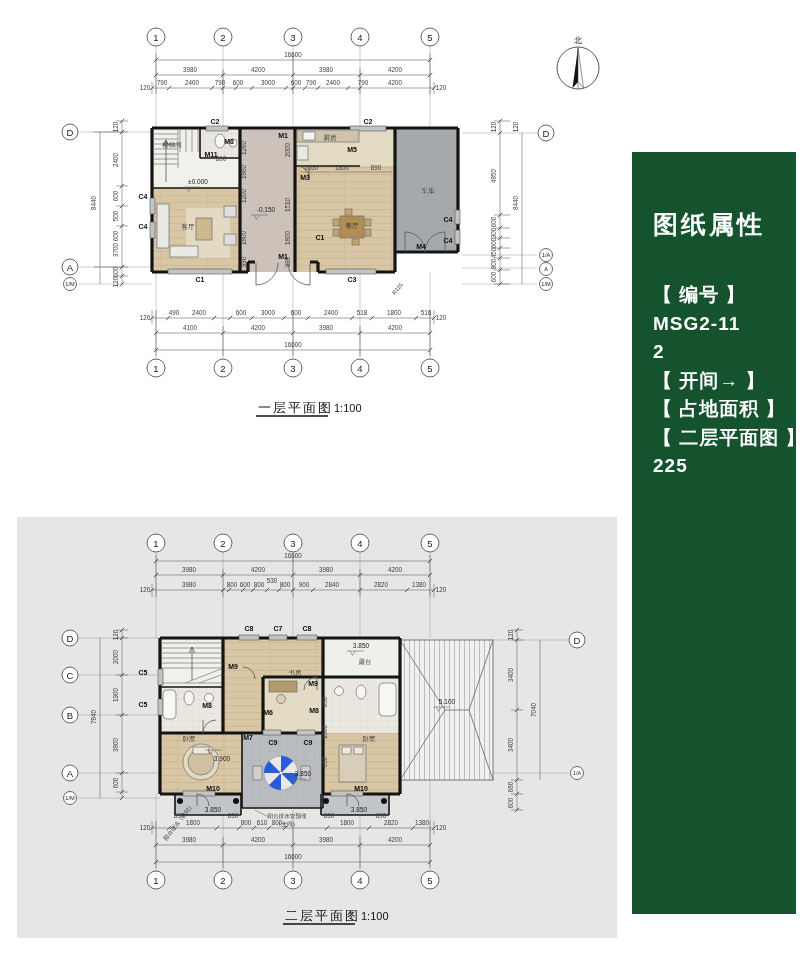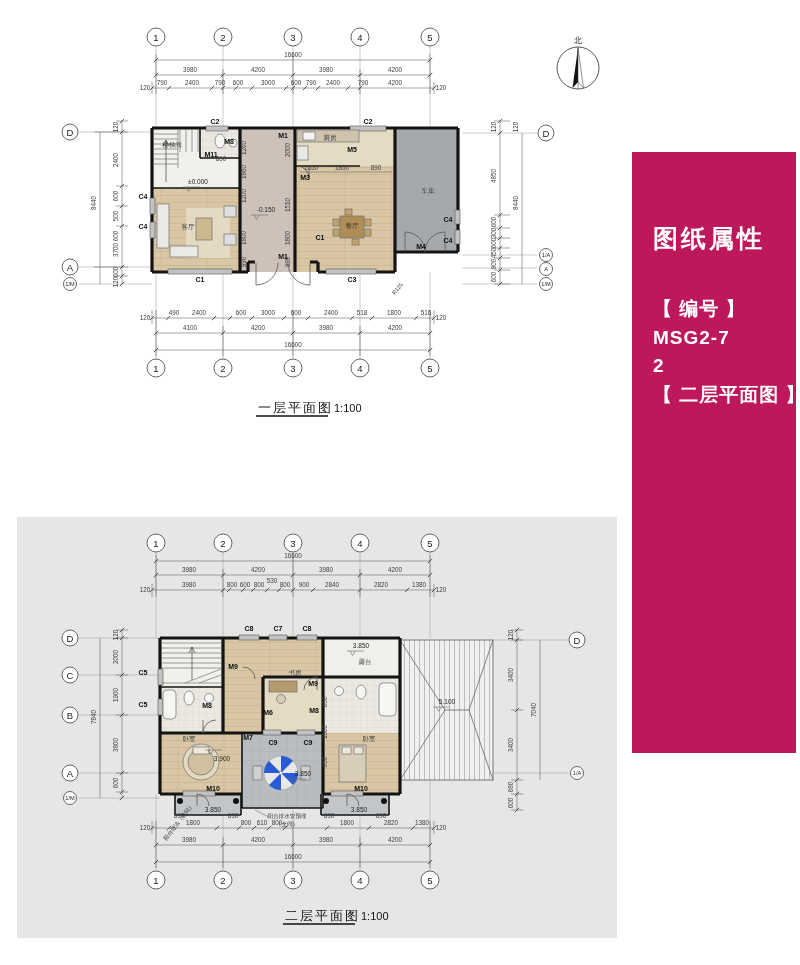--- a/index.html
+++ b/index.html
@@ -1,21 +1,21 @@
 <!DOCTYPE html>
 <html><head>
 <meta charset="utf-8">
 <style>
   html,body{margin:0;padding:0;background:#ffffff;}
   .page{position:relative;width:800px;height:965px;background:#ffffff;overflow:hidden;
         font-family:"Liberation Sans",sans-serif;}
   .plan-svg{position:absolute;left:0;top:0;}
   .gray-panel{position:absolute;left:17px;top:517px;width:600px;height:421px;background:#e6e6e4;}
-  .green-panel{position:absolute;left:632px;top:152px;width:164px;height:601px;background:#be185d;
-               color:#ffffff;box-sizing:border-box;padding:70px 8px 0 21px;}
+  .green-panel{position:absolute;left:632px;top:152px;width:164px;height:762px;background:#14532d;
+               color:#ffffff;box-sizing:border-box;padding:56px 8px 0 21px;}
   .green-panel .gp-title{font-size:25px;font-weight:bold;letter-spacing:3px;margin:0 0 40px 0;}
   .green-panel .gp-line{font-size:19px;font-weight:bold;line-height:28.5px;letter-spacing:1px;white-space:nowrap;}
   svg text{font-family:"Liberation Sans",sans-serif;}
   .d{font-size:6.3px;fill:#3c3c3c;text-anchor:middle;}
   .tag{font-size:7px;font-weight:bold;fill:#0c0c0c;text-anchor:middle;}
   .room{font-size:6.5px;fill:#3a3a3a;text-anchor:middle;}
   .lvl{font-size:6.5px;fill:#222;text-anchor:middle;}
   .ax{font-size:9.5px;fill:#222;text-anchor:middle;}
   .axs{font-size:5.6px;fill:#222;text-anchor:middle;}
   .cap{font-size:13px;fill:#111;letter-spacing:2px;}
@@ -637,18 +637,21 @@
     <text class="cap" x="268" y="403">二层平面图</text>
     <line x1="266" y1="407" x2="338" y2="407" stroke="#111" stroke-width="1.4"></line>
     <text class="caps" x="344" y="403">1:100</text>
   </g>
 </svg>
 </div>
 
 <div class="green-panel">
   <div class="gp-title">图纸属性</div>
   <div class="gp-line">【 编号 】</div>
-  <div class="gp-line">MSG2-7</div>
+  <div class="gp-line">MSG2-11</div>
   <div class="gp-line">2</div>
+  <div class="gp-line">【 开间→ 】</div>
+  <div class="gp-line">【 占地面积 】</div>
   <div class="gp-line">【 二层平面图 】</div>
+  <div class="gp-line">225</div>
 </div>
 
 </div>
 
 </body></html>

